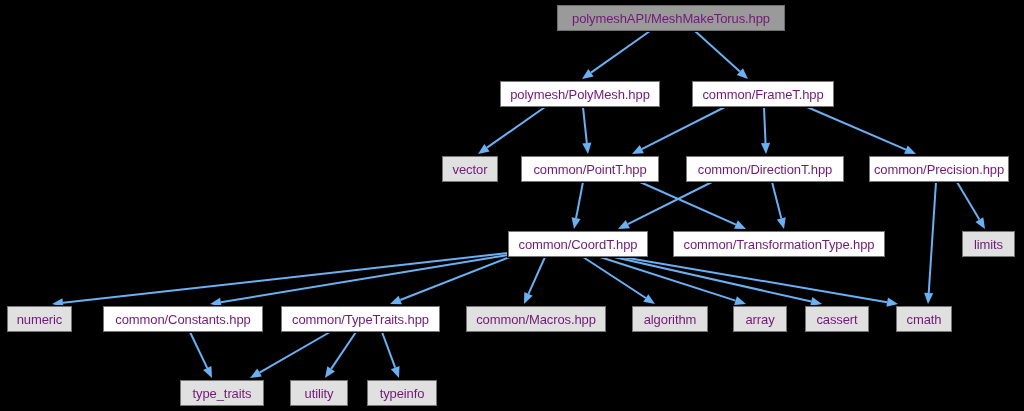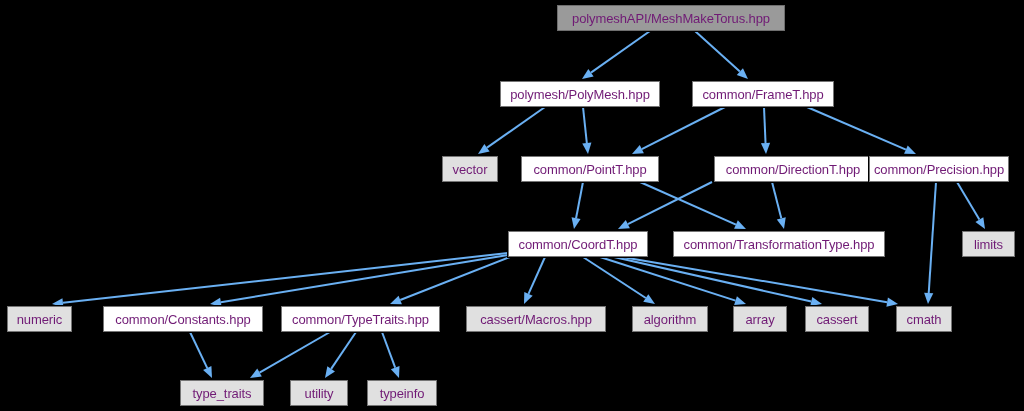--- a/index.html
+++ b/index.html
@@ -173,21 +173,21 @@
       </div>
       <div class="gnode local" style="left: 692px; top: 81px; width: 142px; height: 26px;">
         <span class="gnode-label">common/FrameT.hpp</span>
       </div>
       <div class="gnode system" style="left: 442px; top: 156px; width: 56px; height: 26px;">
         <span class="gnode-label">vector</span>
       </div>
       <div class="gnode local" style="left: 521px; top: 156px; width: 138px; height: 26px;">
         <span class="gnode-label">common/PointT.hpp</span>
       </div>
-      <div class="gnode local" style="left: 686px; top: 156px; width: 158px; height: 26px; margin-left: 28px;">
+      <div class="gnode local" style="left: 686px; top: 156px; width: 158px; height: 26px;">
         <span class="gnode-label">common/DirectionT.hpp</span>
       </div>
       <div class="gnode local" style="left: 869px; top: 156px; width: 140px; height: 26px;">
         <span class="gnode-label">common/Precision.hpp</span>
       </div>
       <div class="gnode local" style="left: 508px; top: 231px; width: 140px; height: 26px;">
         <span class="gnode-label">common/CoordT.hpp</span>
       </div>
       <div class="gnode local" style="left: 673px; top: 231px; width: 212px; height: 26px;">
         <span class="gnode-label">common/TransformationType.hpp</span>
@@ -198,21 +198,21 @@
       <div class="gnode system" style="left: 7px; top: 306px; width: 65px; height: 26px;">
         <span class="gnode-label">numeric</span>
       </div>
       <div class="gnode local" style="left: 95px; top: 306px; width: 160px; height: 26px; margin-left: 8px;">
         <span class="gnode-label">common/Constants.hpp</span>
       </div>
       <div class="gnode local" style="left: 281px; top: 306px; width: 159px; height: 26px;">
         <span class="gnode-label">common/TypeTraits.hpp</span>
       </div>
       <div class="gnode system" style="left: 466px; top: 306px; width: 140px; height: 26px;">
-        <span class="gnode-label">cassert/Macros.hpp</span>
+        <span class="gnode-label">common/Macros.hpp</span>
       </div>
       <div class="gnode system" style="left: 632px; top: 306px; width: 76px; height: 26px;">
         <span class="gnode-label">algorithm</span>
       </div>
       <div class="gnode system" style="left: 733px; top: 306px; width: 54px; height: 26px;">
         <span class="gnode-label">array</span>
       </div>
       <div class="gnode system" style="left: 805px; top: 306px; width: 64px; height: 26px;">
         <span class="gnode-label">cassert</span>
       </div>

